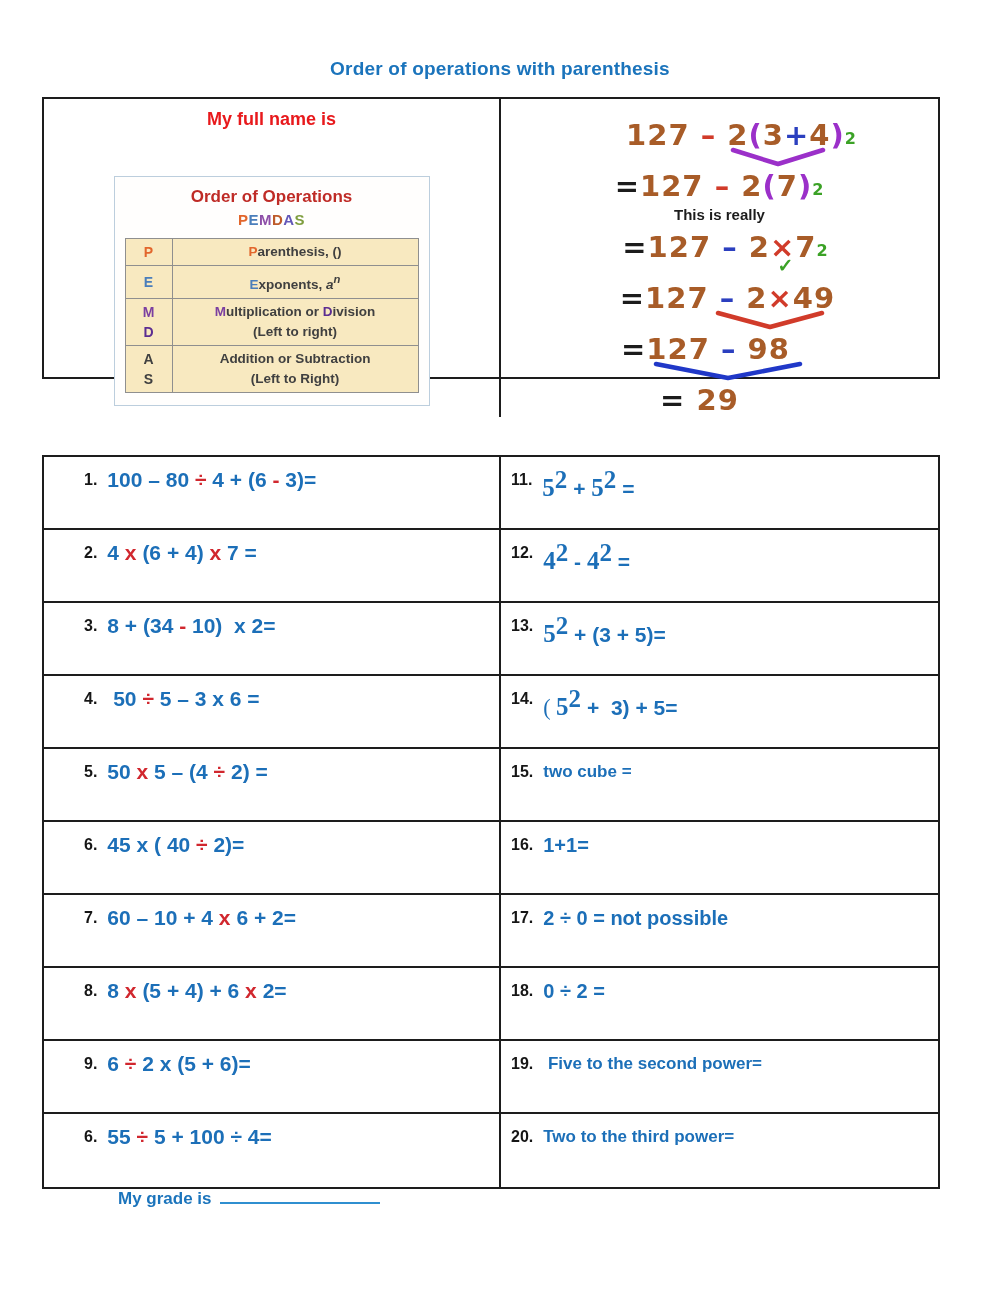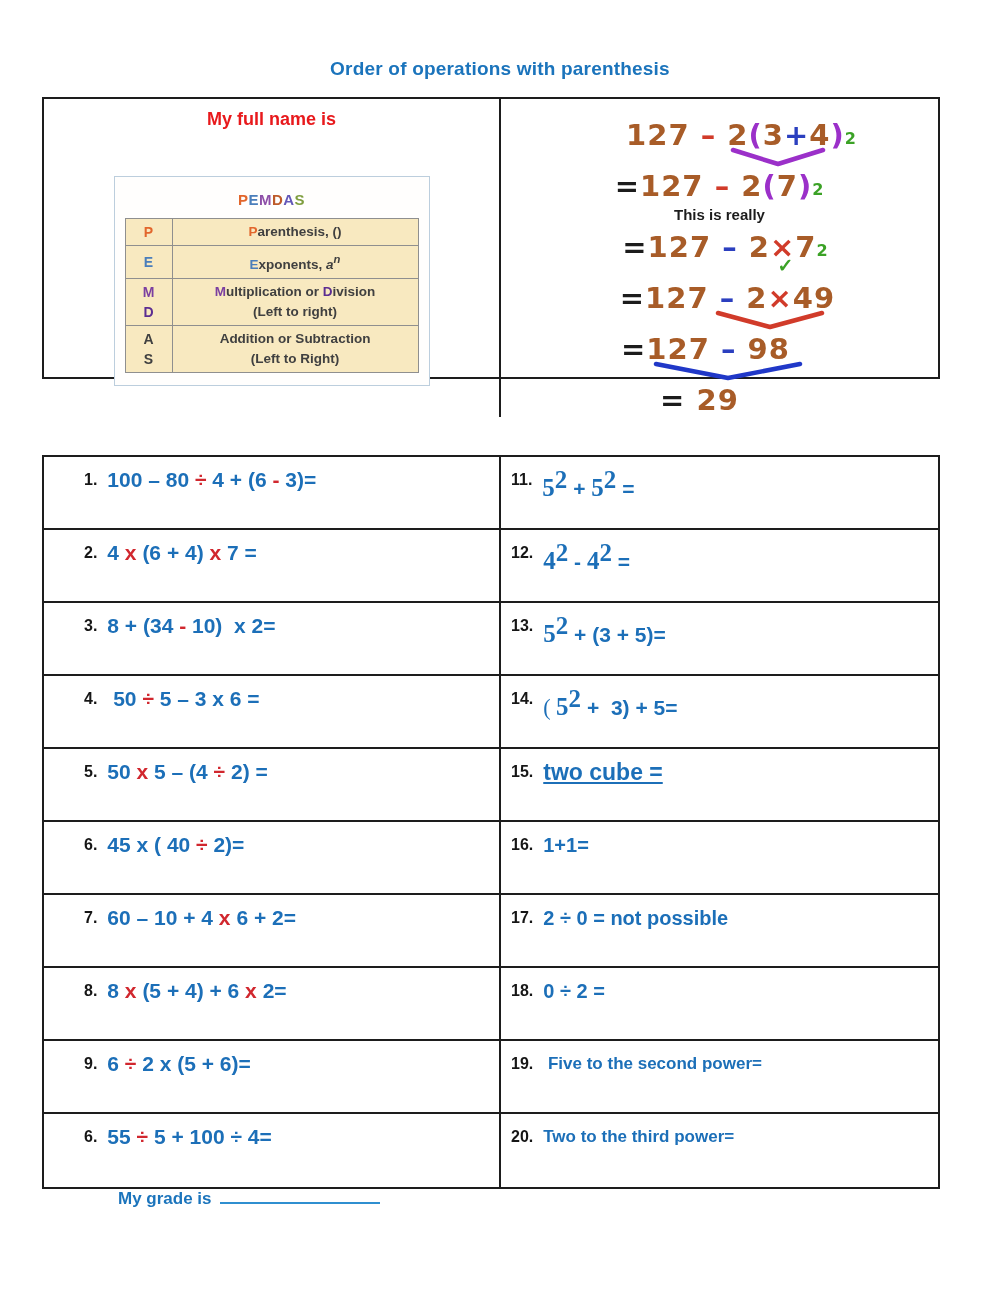--- a/index.html
+++ b/index.html
@@ -55,20 +55,21 @@
 </style>
 </head>
 <body>
 
 <div class="page-title">Order of operations with parenthesis</div>
 
 <div class="header-table">
   <div class="header-left">
     <div class="fullname">My full name is</div>
     <div class="pemdas-box">
+      <div class="pemdas-title">Order of Operations</div>
       <div class="pemdas-acronym" id="pemdas-acronym"><span style="color: rgb(226, 102, 44);">P</span><span style="color: rgb(74, 126, 187);">E</span><span style="color: rgb(142, 79, 168);">M</span><span style="color: rgb(190, 91, 42);">D</span><span style="color: rgb(100, 88, 184);">A</span><span style="color: rgb(127, 158, 63);">S</span></div>
       <table class="pem-table">
         <tbody id="pemdas-rows">
             <tr>
               <td class="letter">
                 <div><span style="color: rgb(226, 102, 44);">P</span></div>
               </td>
               <td>
                 <div><span style="color: rgb(226, 102, 44);">P</span><span>arenthesis,  ()</span></div>
               </td>
@@ -177,21 +178,21 @@
       <span class="pexpr" style="font-size: 21px;"><span class="serif light">(&nbsp;</span><span class="serif">5</span><sup class="serif">2</sup><span> + &nbsp;3) + 5=</span></span>
       <div class="answer-area"></div>
     </div>
     <div class="pcell left">
       <span class="pnum">5.</span>
       <span class="pexpr" style="font-size: 21px;"><span>50 </span><span style="color: rgb(209, 39, 46);">x</span><span> 5 – (4 </span><span style="color: rgb(209, 39, 46);">÷</span><span> 2) =</span></span>
       <div class="answer-area"></div>
     </div>
     <div class="pcell right">
       <span class="pnum">15.</span>
-      <span class="pexpr" style="font-size: 23px; text-decoration: underline;"><span>two cube =</span></span>
+      <span class="pexpr" style="font-size: 17px;"><span>two cube =</span></span>
       <div class="answer-area"></div>
     </div>
     <div class="pcell left">
       <span class="pnum">6.</span>
       <span class="pexpr" style="font-size: 21px;"><span>45 x ( 40 </span><span style="color: rgb(209, 39, 46);">÷</span><span> 2)=</span></span>
       <div class="answer-area"></div>
     </div>
     <div class="pcell right">
       <span class="pnum">16.</span>
       <span class="pexpr" style="font-size: 20px;"><span>1+1=</span></span>

